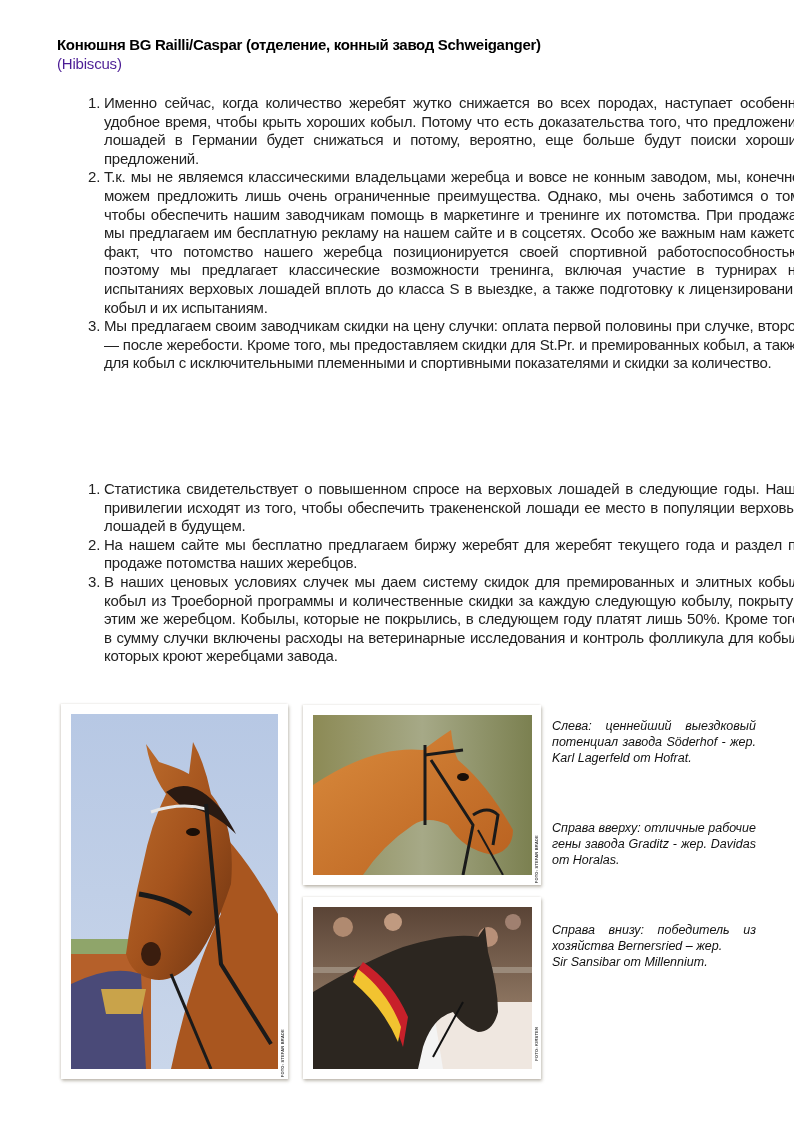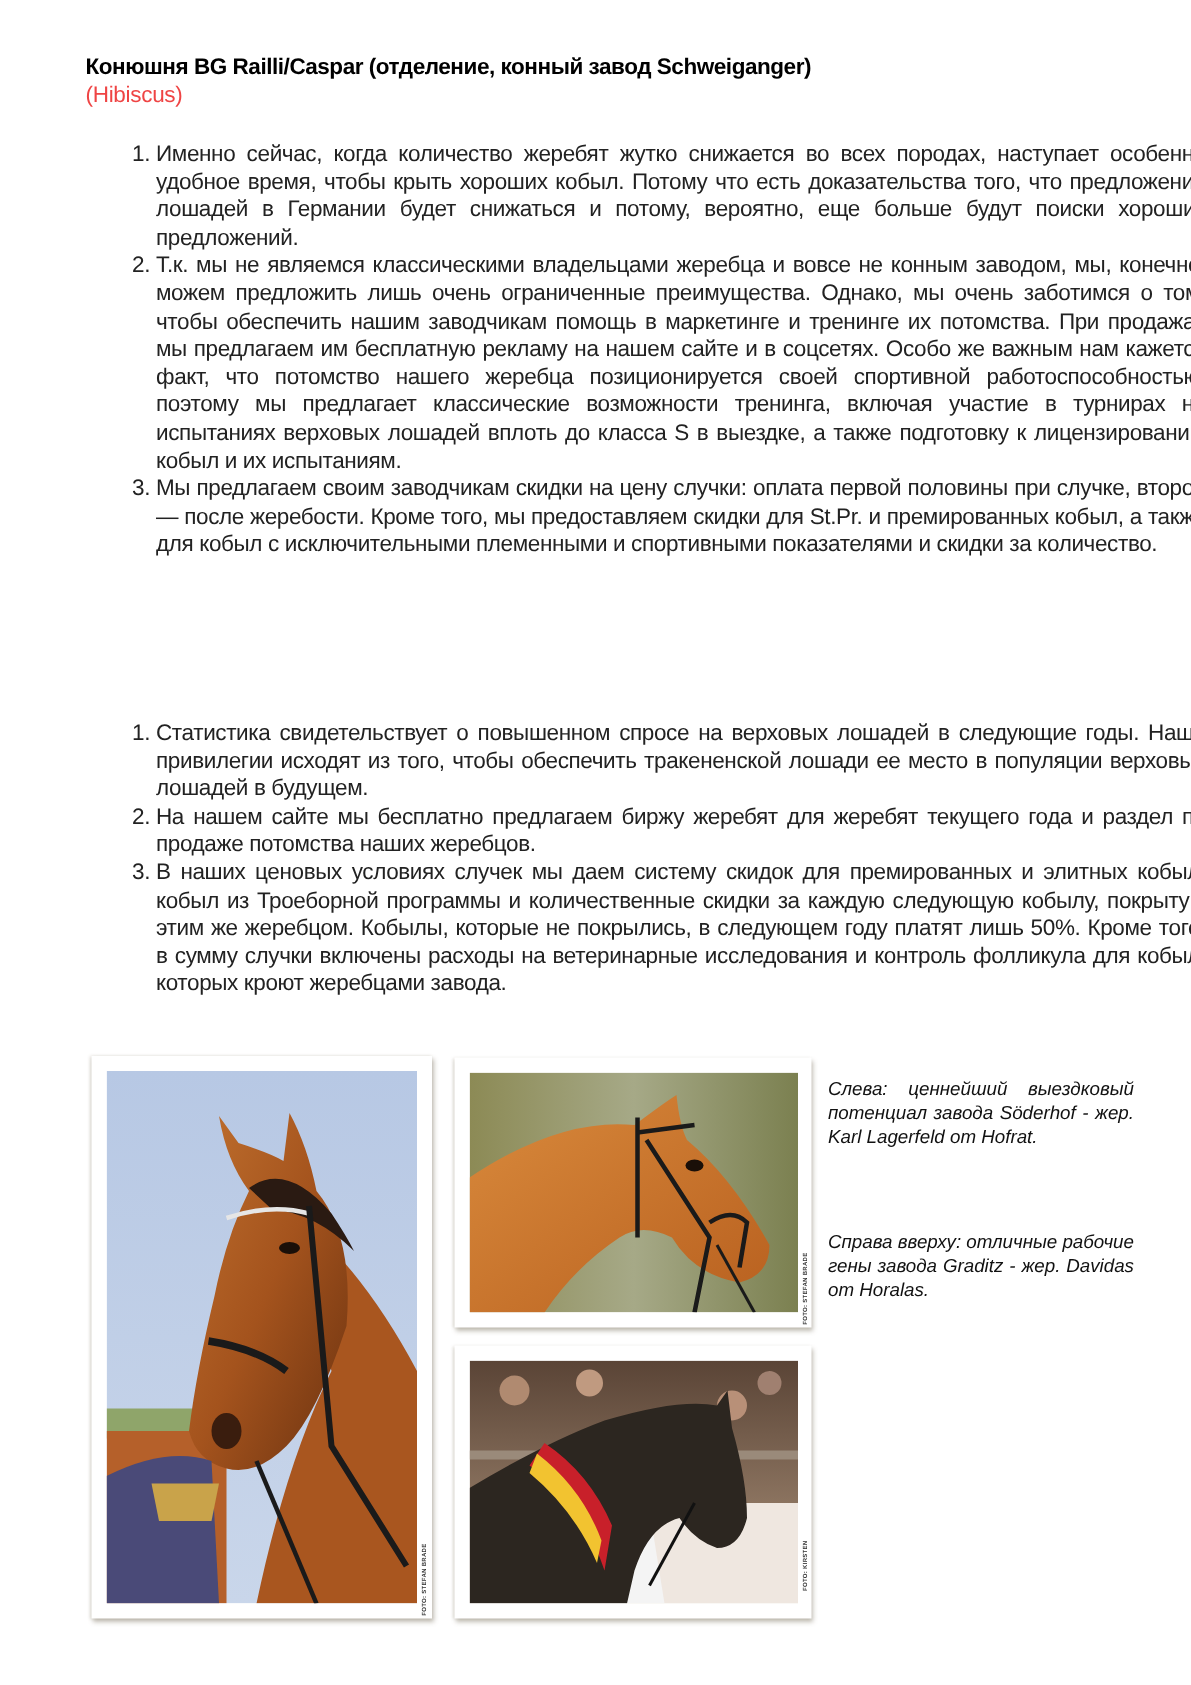--- a/index.html
+++ b/index.html
@@ -1,20 +1,20 @@
 <!DOCTYPE html>
 <html><head>
   <meta charset="utf-8">
   <style>
     html, body { margin: 0; padding: 0; background: #ffffff; }
     body { width: 794px; height: 1123px; position: relative; overflow: hidden;
            font-family: "Liberation Sans", sans-serif; color: #111; }
     .page { position: absolute; left: 0; top: 0; width: 794px; height: 884px; }
     .h { position: absolute; left: 57px; font-weight: bold; font-size: 15px; letter-spacing: -0.3px; color: #000; }
-    .sub { position: absolute; left: 57px; font-size: 15px; color: #ef4444; letter-spacing: -0.2px; }
+    .sub { position: absolute; left: 57px; font-size: 15px; color: #4c1d95; letter-spacing: -0.2px; }
     ol.list { position: absolute; left: 57px; width: 700px; margin: 0; padding: 0 0 0 47px;
               font-size: 15px; line-height: 18.6px; color: #222; text-align: justify;
               letter-spacing: -0.25px; }
     ol.list li { padding-left: 0; margin: 0; }
     ol.list li::marker { color: #222; }
     .frame { position: absolute; background: #ffffff;
              box-shadow: 1px 2px 3px rgba(120,110,90,0.45), -1px 0 2px rgba(150,140,120,0.25); }
     .photo { position: absolute; overflow: hidden; }
     .credit { position: absolute; font-size: 4px; color: #333; writing-mode: vertical-rl;
               transform: rotate(180deg); letter-spacing: 0.2px; font-weight: bold; }
@@ -131,14 +131,18 @@
         <path d="M50 55 Q80 75 95 110 L90 140 Q75 95 40 70 Z" fill="#c8202a"></path>
         <path d="M45 62 Q75 85 88 120 L85 135 Q70 100 40 75 Z" fill="#f2c330"></path>
         <path d="M150 95 L120 150" stroke="#111" stroke-width="2" fill="none"></path>
       </svg>
     </div>
     <div class="credit" style="left:231px; top:130px;">FOTO: KIRSTEN</div>
   </div>
 
   <div class="caption" style="top:820px;">Справа вверху: отличные рабочие гены завода Graditz - жер. Davidas от Horalas.</div>
   <div class="caption" style="top:718px;">Слева: ценнейший выездковый потенциал завода  Söderhof - жер. Karl Lagerfeld от Hofrat.</div>
+  <div class="caption" style="top:922px; text-align:left;">
+    <div style="text-align:justify;">Справа внизу: победитель из хозяйства Bernersried – жер.</div>
+    <div>Sir Sansibar от Millennium.</div>
+  </div>
 
 </div>
 
 </body></html>

